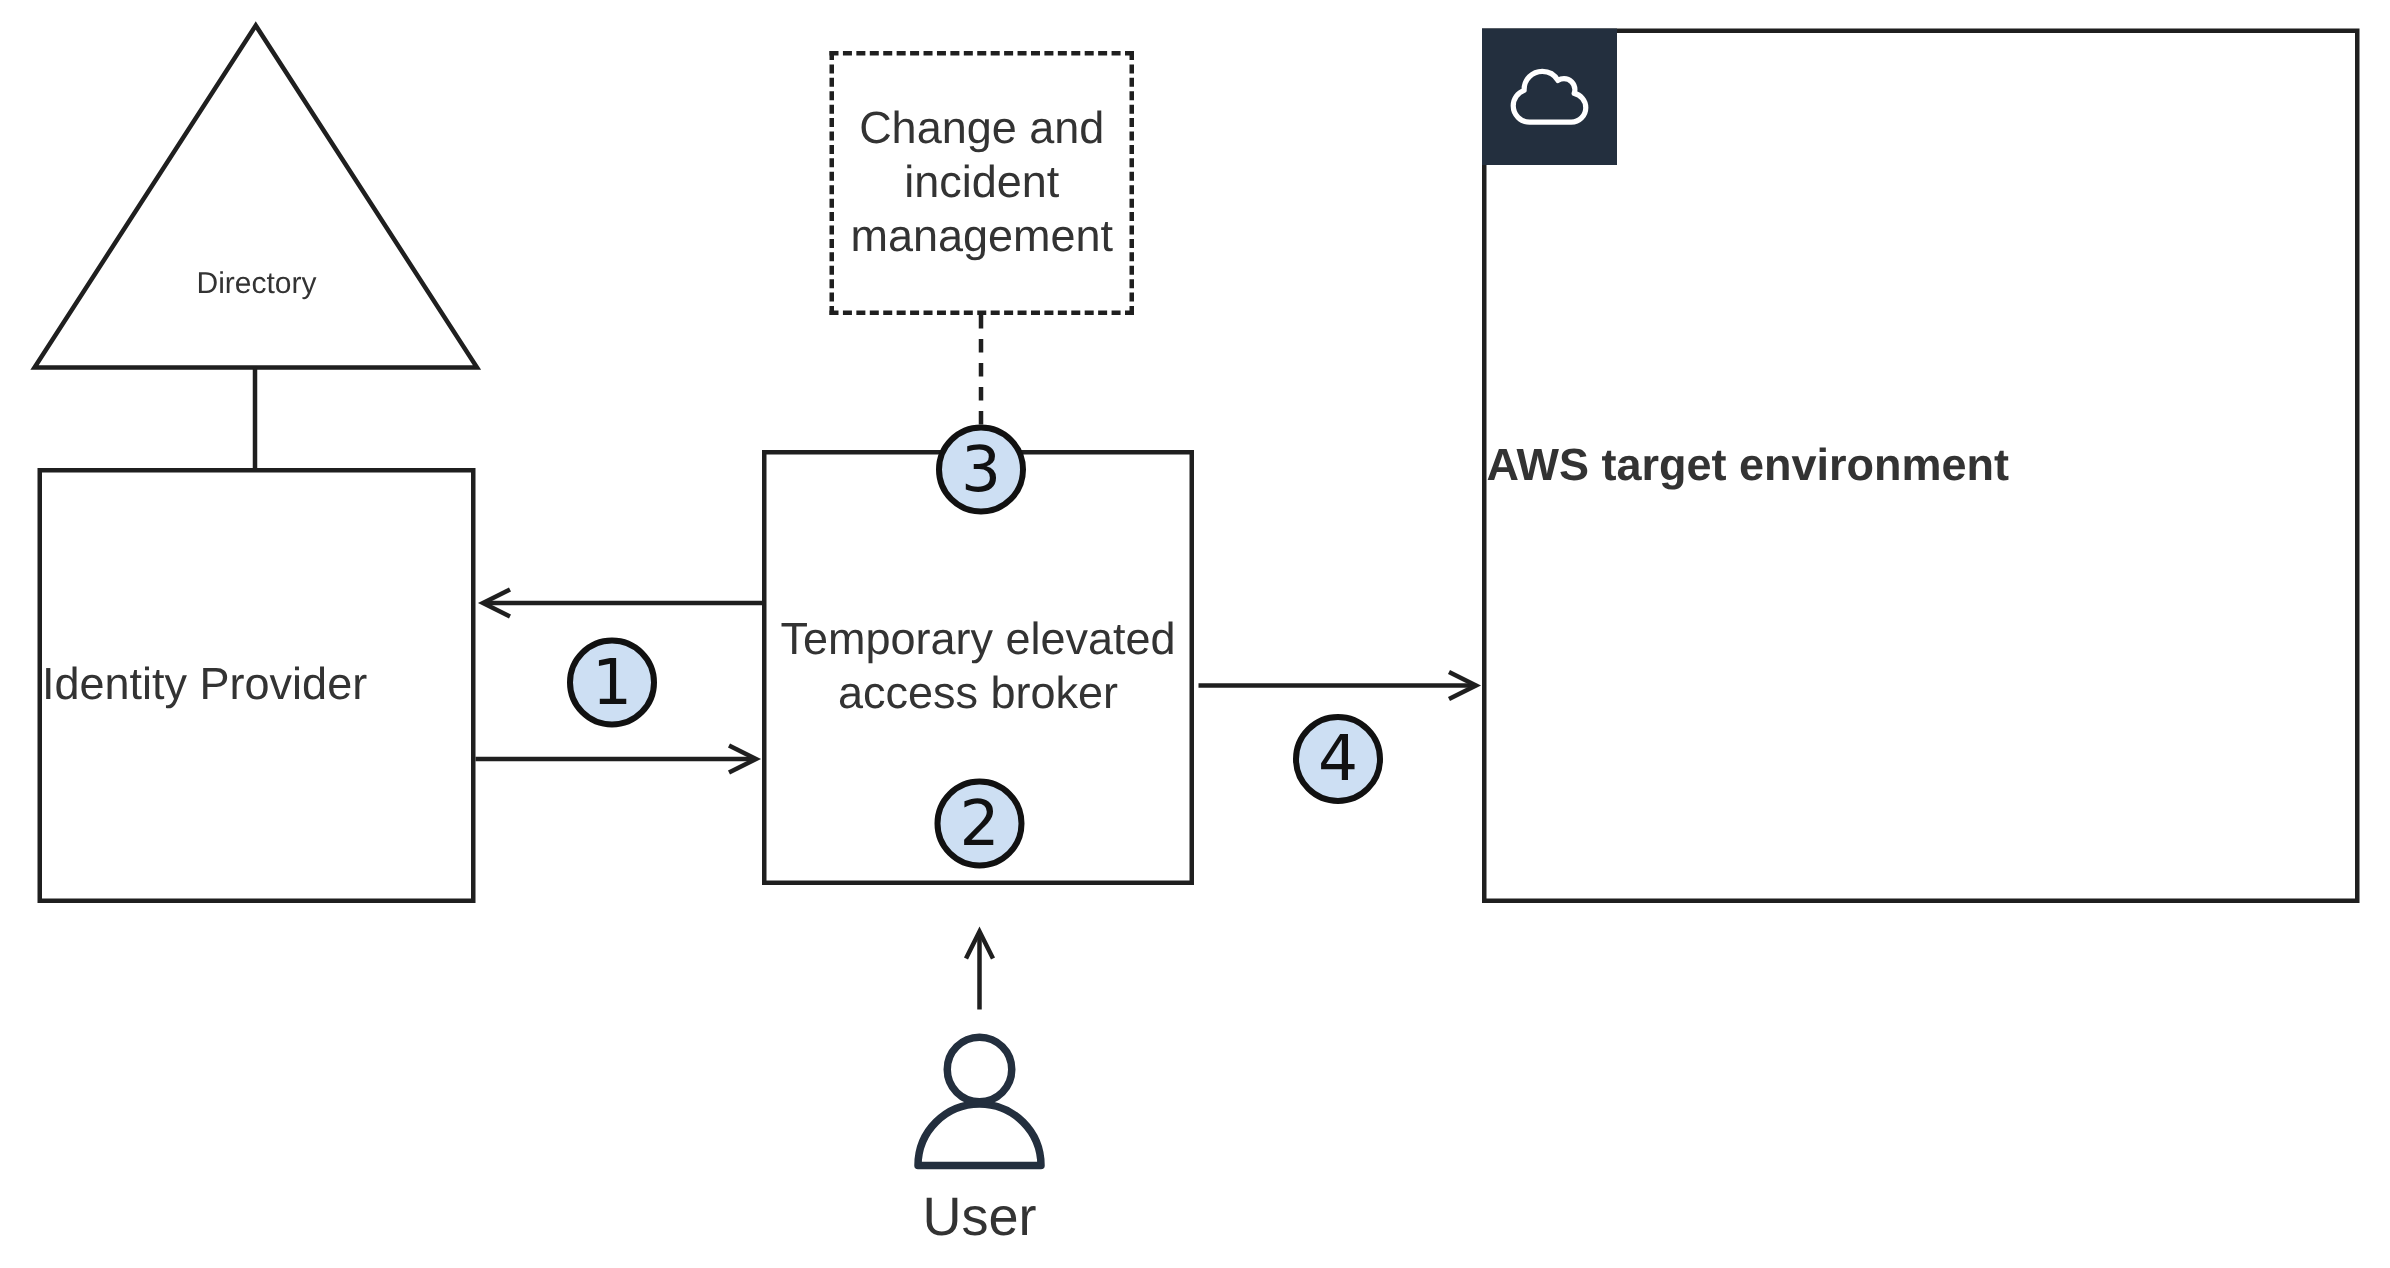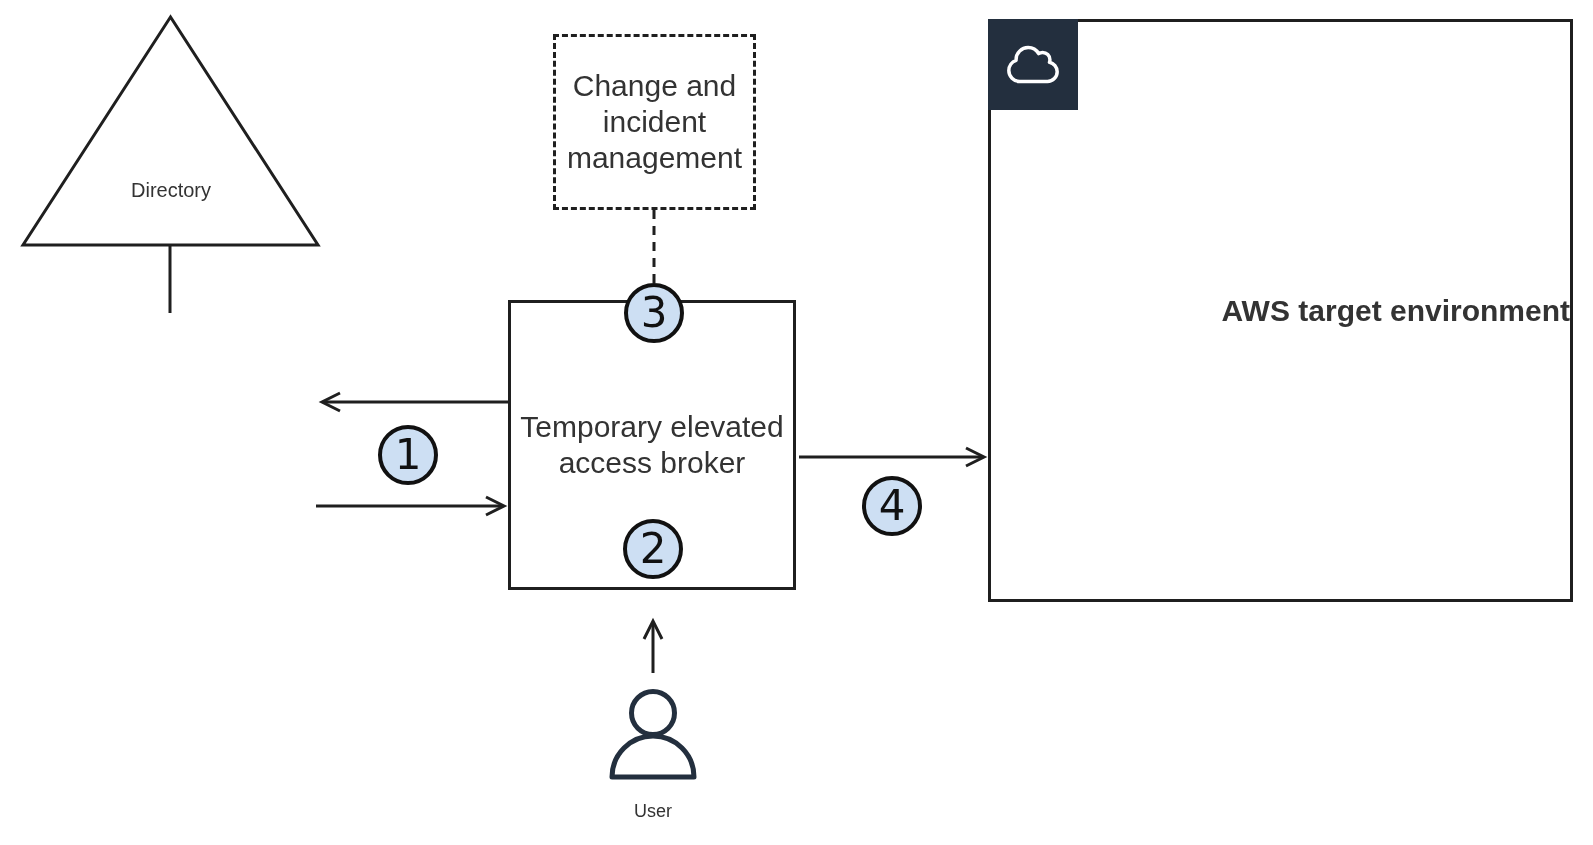--- a/index.html
+++ b/index.html
@@ -3,35 +3,35 @@
 <meta charset="utf-8">
 <style>
   html,body{margin:0;padding:0;background:#ffffff;}
   .canvas{
     position:relative;width:1593px;height:845px;background:#ffffff;
     font-family:"Liberation Sans",sans-serif;color:#333333;overflow:hidden;
   }
   .layer{position:absolute;left:0;top:0;z-index:1;}
   .box{
     position:absolute;box-sizing:border-box;border:3px solid #1f1f1f;background:#ffffff;
-    display:flex;align-items:center;justify-content:flex-end;text-align:center;
+    display:flex;align-items:center;justify-content:flex-start;text-align:center;
     font-size:30px;line-height:36px;z-index:2;
   }
   .box.dashed{border-style:dashed;}
   .idp{left:25px;top:312px;width:292px;height:290px;}
   .broker{left:508px;top:300px;width:288px;height:290px;padding:0 2px;}
   .aws{left:988px;top:19px;width:585px;height:583px;font-weight:bold;}
   .change{left:553px;top:34px;width:203px;height:176px;}
   .aws-badge{
     position:absolute;left:-3px;top:-3px;width:90px;height:91px;background:#232f3e;
     display:flex;align-items:center;justify-content:center;
   }
   .float-label{position:absolute;transform:translate(-50%,-50%);z-index:2;font-size:20px;white-space:nowrap;}
   .directory-label{left:171px;top:190px;}
-  .user-label{left:653px;top:811px;font-size:18px;}
+  .user-label{left:653px;top:811px;font-size:36px;}
   .step{
     position:absolute;width:52px;height:52px;border:4px solid #111111;border-radius:50%;
     background:#cddff3;display:flex;align-items:center;justify-content:center;
     transform:translate(-50%,-50%);z-index:3;
     font-family:"DejaVu Sans",sans-serif;font-size:42px;line-height:1;color:#111111;
   }
   .step1{left:408px;top:455px;}
   .step2{left:653px;top:549px;}
   .step3{left:654px;top:313px;}
   .step4{left:892px;top:506px;}
@@ -68,20 +68,23 @@
       <line x1="653" y1="673" x2="653" y2="623"></line>
       <path d="M644,639 L653,621 L662,639"></path>
     </g>
 
     <g stroke="#232f3e" stroke-width="5" fill="#ffffff" stroke-linejoin="round">
       <path d="M612,777 a41,41 0 0 1 82,0 Z"></path>
       <circle cx="653" cy="713" r="21.5"></circle>
     </g>
   </svg>
 
+  <div class="box idp">
+    <span>Identity Provider</span>
+  </div>
 
   <div class="box broker">
     <span>Temporary elevated access broker</span>
   </div>
 
   <div class="box change dashed">
     <span>Change and incident management</span>
   </div>
 
   <div class="box aws">

